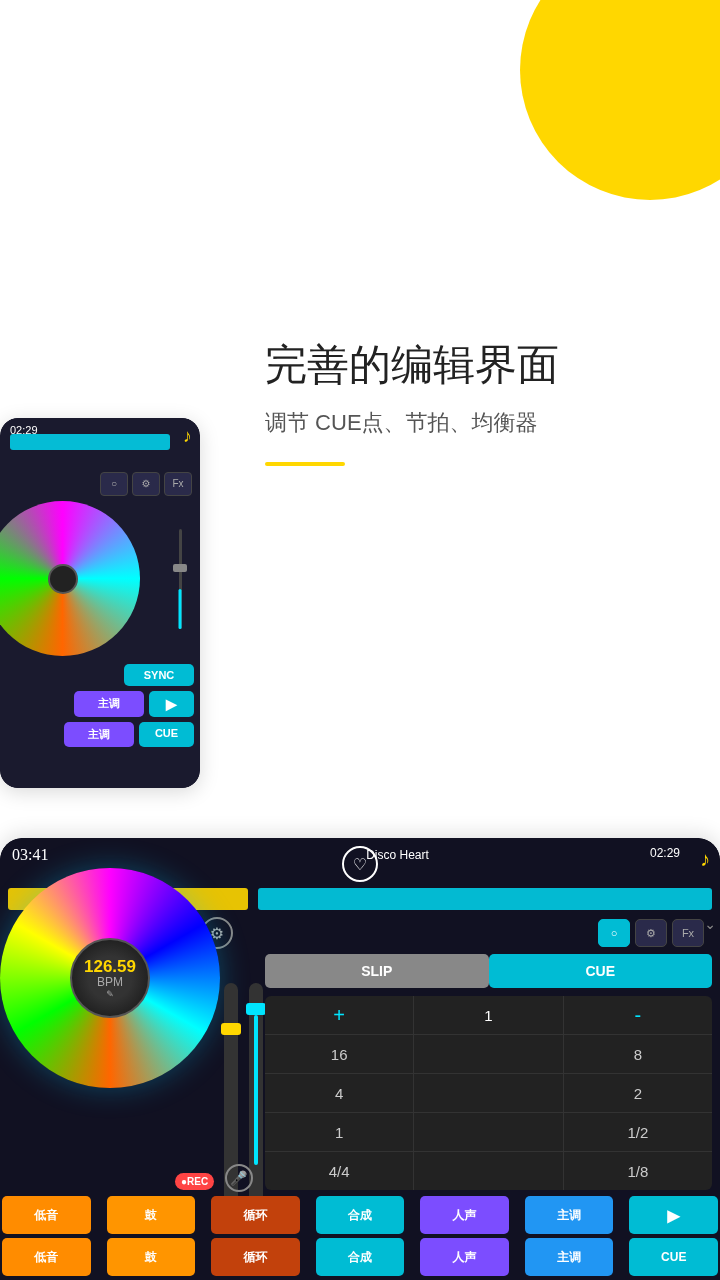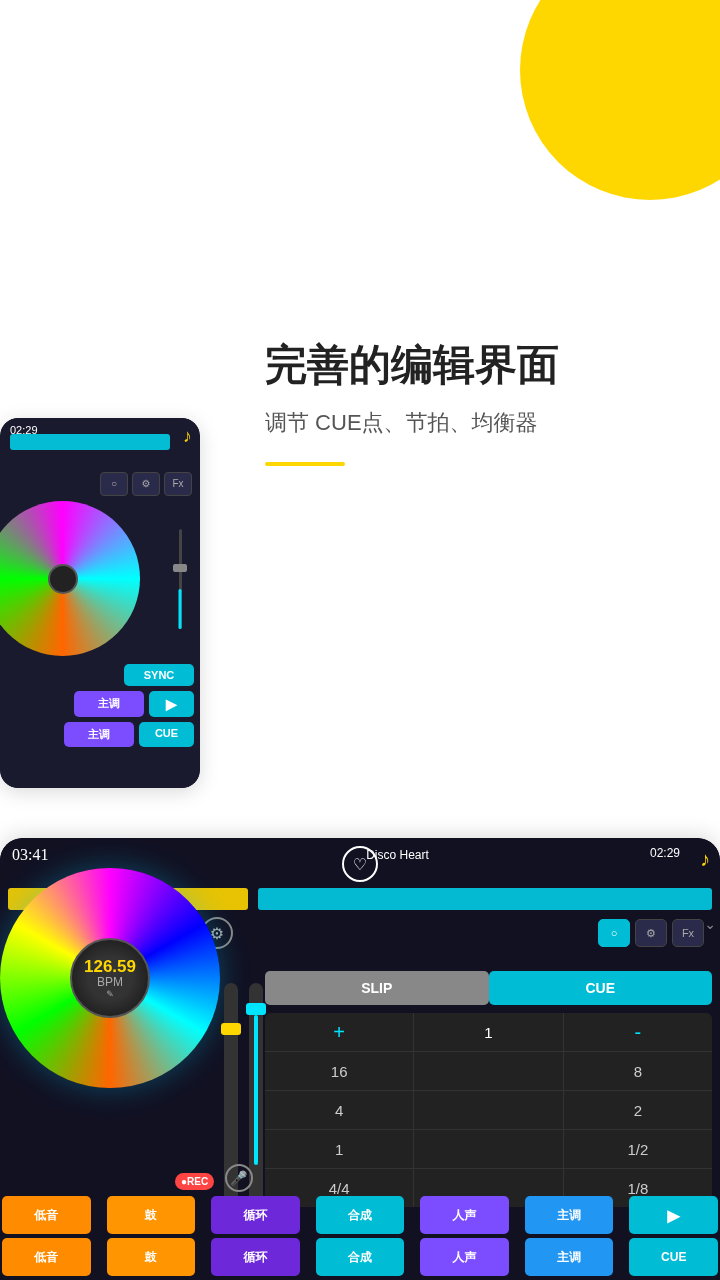--- a/index.html
+++ b/index.html
@@ -27,21 +27,21 @@
     
     .text-section {
       position: absolute;
       top: 340px;
       left: 265px;
       right: 30px;
       z-index: 10;
     }
     .main-title {
       font-size: 42px;
-      font-weight: 700;
+      font-weight: 400;
       color: #222222;
       line-height: 1.2;
       margin-bottom: 18px;
     }
     .sub-title {
       font-size: 22px;
       color: #555555;
       margin-bottom: 24px;
     }
     .yellow-line {
@@ -534,21 +534,21 @@
       transform: translateX(-50%);
       width: 4px;
       height: 150px;
       background: #00e5ff;
       border-radius: 2px;
     }
 
     
     .d2-right-panel {
       position: absolute;
-      top: 133px;
+      top: 116px;
       left: 265px;
       right: 8px;
       height: 280px;
     }
 
     
     .d2-tabs {
       display: flex;
       margin-bottom: 8px;
       gap: 0;
@@ -652,21 +652,21 @@
       border-radius: 5px;
       display: flex;
       align-items: center;
       justify-content: center;
       font-size: 12px;
       font-weight: bold;
       color: white;
     }
     .btn-orange { background: #ff8c00; }
     .btn-yellow-orange { background: #ff9500; }
-    .btn-green { background: #6d28d9; }
+    .btn-green { background: #c2410c; }
     .btn-teal-dj { background: #00bcd4; }
     .btn-purple { background: #7c4dff; }
     .btn-blue { background: #2196f3; }
     .btn-play { background: #00bcd4; font-size: 16px; }
     .btn-cue { background: #00bcd4; }
   </style>
 </head>
 <body>
 
 <div class="yellow-blob"></div>

